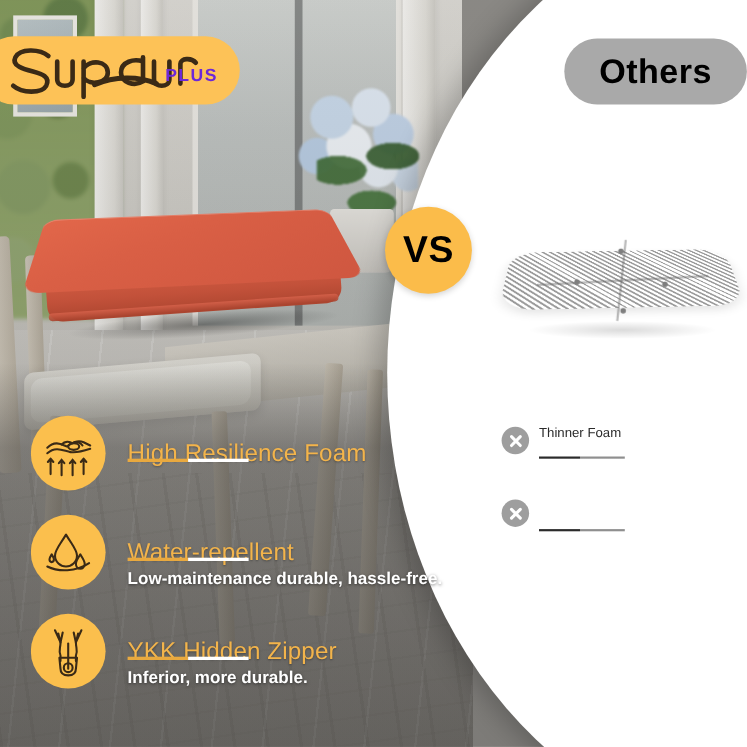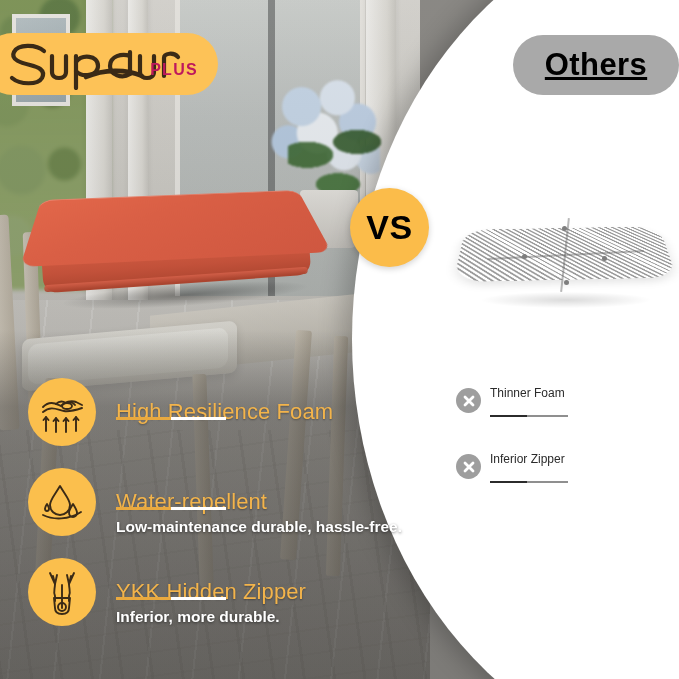--- a/index.html
+++ b/index.html
@@ -173,31 +173,31 @@
   
   .brand-badge {
     position:absolute; left:-18px; top:33px; width:236px; height:62px;
     background:#fdc257; border-radius:34px;
     display:flex; align-items:center; justify-content:flex-end; padding-right:14px;
   }
   .brand-logo { position:relative; width:204px; height:52px; }
   .brand-logo svg { position:absolute; left:0; top:0; }
   .brand-plus {
     position:absolute; right:6px; bottom:11px;
-    font-size:16px; font-weight:700; letter-spacing:1.3px; color:#be185d;
+    font-size:16px; font-weight:700; letter-spacing:1.3px; color:#6d28d9;
     font-family:"Liberation Sans", sans-serif;
   }
 
   .others-badge {
     position:absolute; left:513px; top:35px; width:166px; height:60px;
     background:#a9a9a9; border-radius:30px;
     display:flex; align-items:center; justify-content:center;
   }
   .others-badge span {
-    font-size:31px; font-weight:700; color:#000; letter-spacing:.4px;text-decoration:underline;
+    font-size:31px; font-weight:700; color:#000; letter-spacing:.4px;
   }
 
   .vs-badge {
     position:absolute; left:350px; top:188px; width:79px; height:79px;
     background:#fbbc4a; border-radius:50%;
     display:flex; align-items:center; justify-content:center;
     box-shadow:0 2px 6px rgba(0,0,0,.18);
   }
   .vs-badge span { font-size:34px; font-weight:700; color:#000000; letter-spacing:.5px; }
 
@@ -433,19 +433,18 @@
 
 
     <div class="con">
       <div class="c-icon">
         <svg width="14" height="14" viewBox="0 0 14 14" aria-hidden="true">
           <g stroke="#ffffff" stroke-width="2.8" stroke-linecap="round">
             <path d="M3 3 L11 11 M11 3 L3 11"></path>
           </g>
         </svg>
       </div>
-      <div class="c-title">Inferior Zipper</div>
       <div class="c-rule"></div>
     </div>
 
   </div>
 
 </div>
 
 </body></html>

